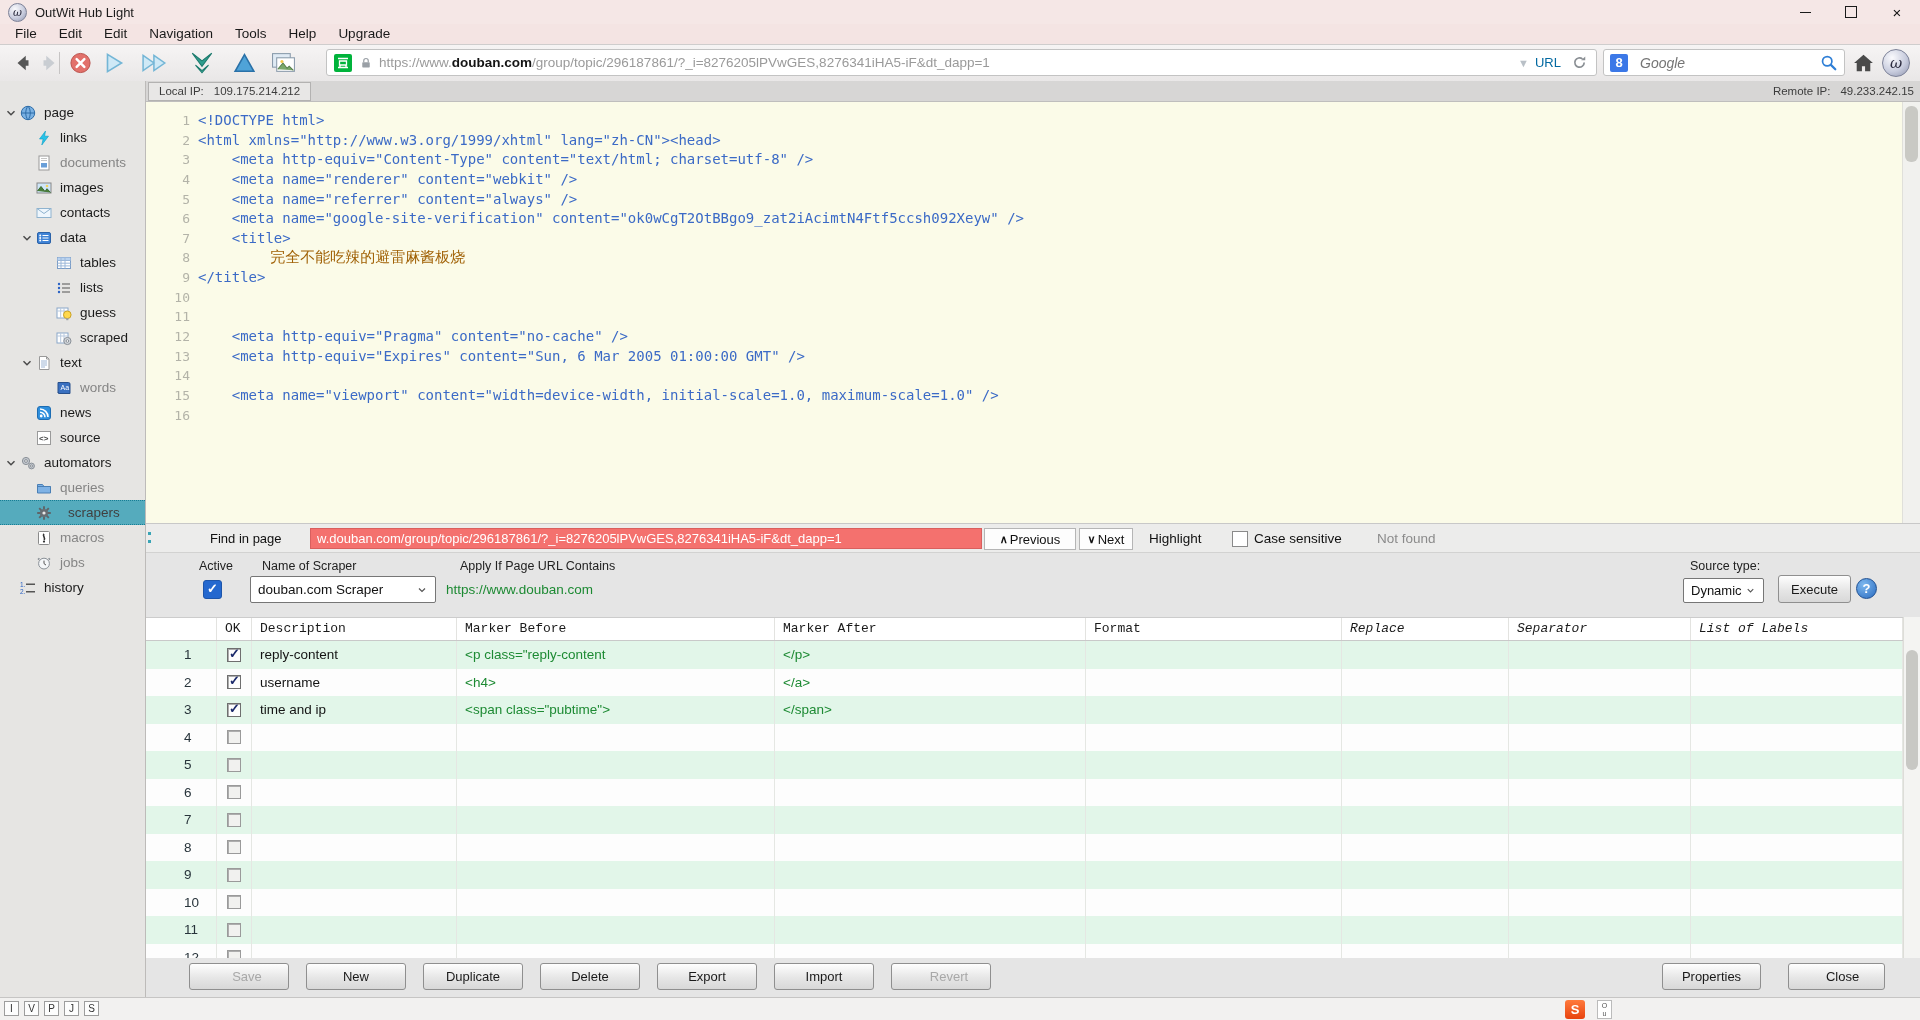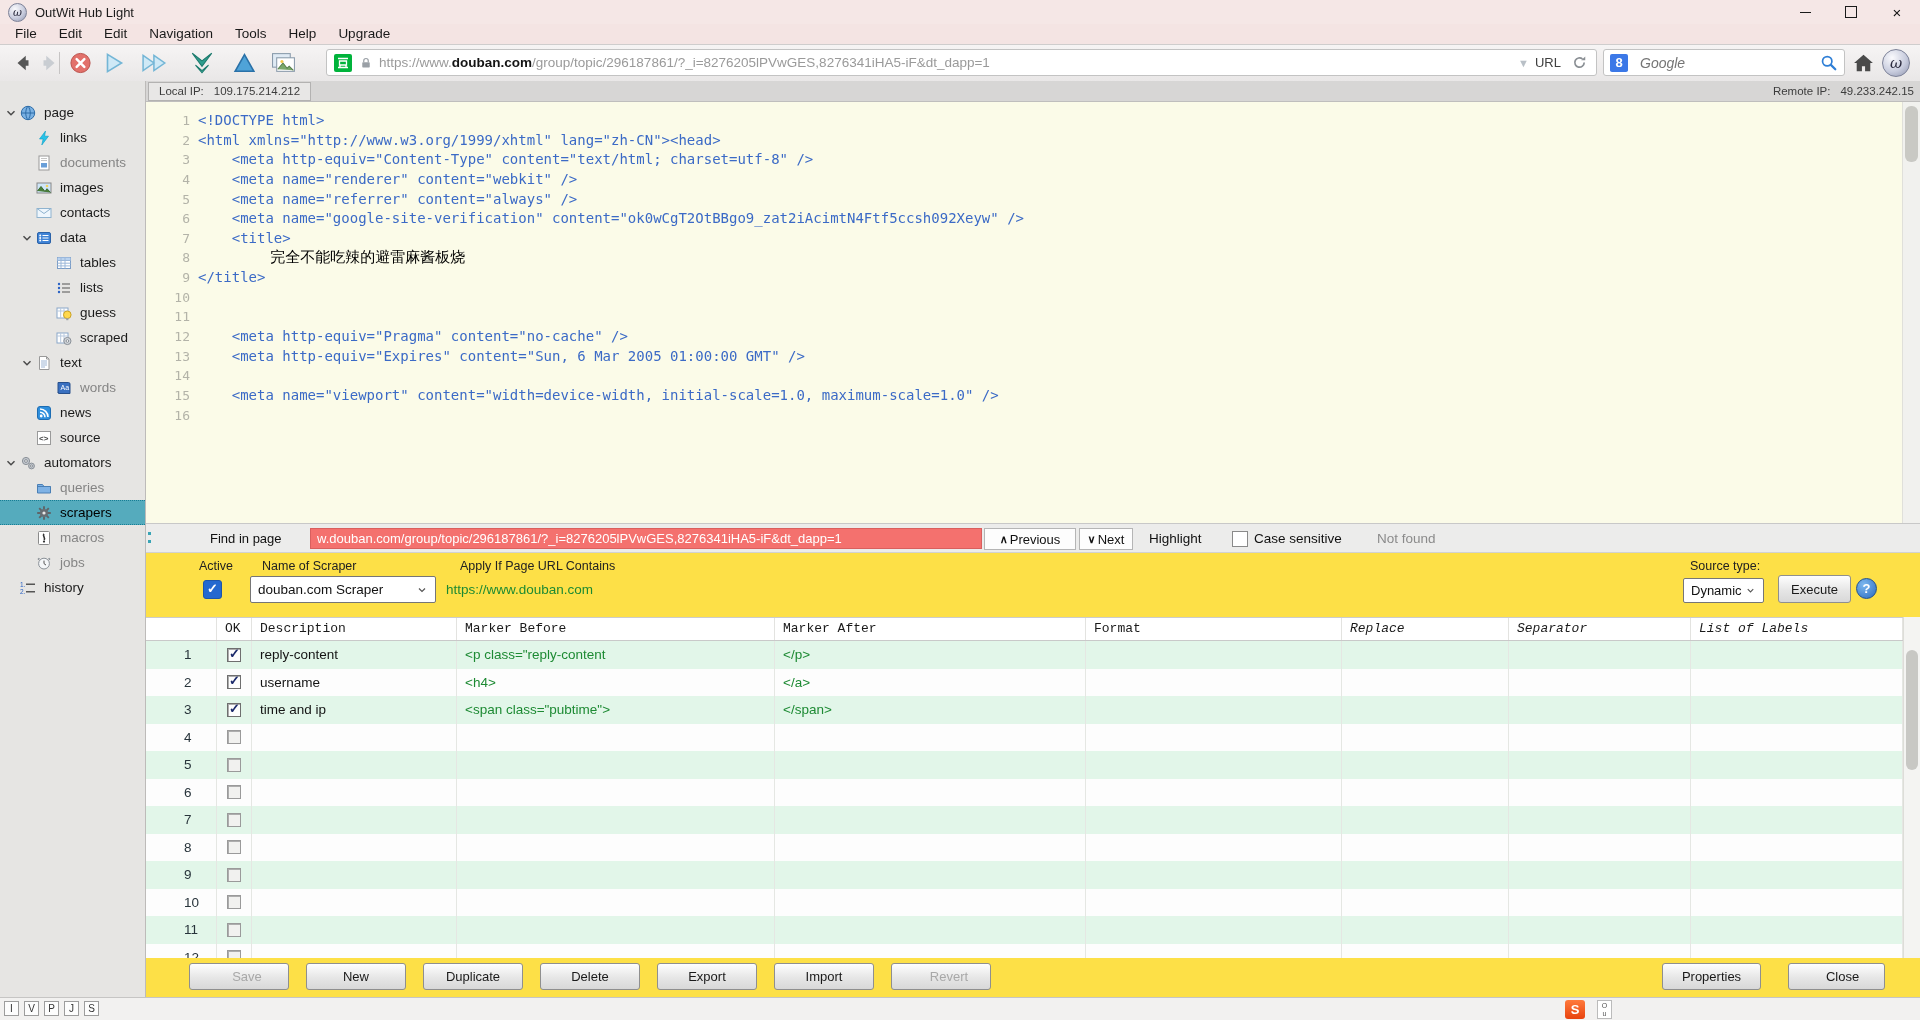--- a/index.html
+++ b/index.html
@@ -31,21 +31,21 @@
   .tbico{position:absolute;top:50%;transform:translateY(-50%);display:flex;}
   #tb-sep{left:59px;top:7px;width:1px;height:22px;background:#c6c4c4;position:absolute;}
   #urlbox{left:326px;top:4px;width:1271px;height:27px;background:#fff;border:1px solid #c3c3c3;
     border-radius:3px;display:flex;align-items:center;box-sizing:border-box;}
   #url-favicon{margin-left:7px;display:flex;}
   #url-lock{margin-left:8px;display:flex;}
   #url-text{margin-left:7px;font-size:13.5px;white-space:nowrap;overflow:hidden;flex:1;}
   #url-text .dimtxt{color:#9a9a9a;}
   #url-text .domain{color:#141414;font-weight:bold;}
   #url-dd{color:#b9c0c7;font-size:11px;margin-right:6px;}
-  #url-label{color:#404040;font-size:13px;margin-right:10px;}
+  #url-label{color:#0369a1;font-size:13px;margin-right:10px;}
   #url-refresh{margin-right:8px;display:flex;}
   #googlebox{left:1603px;top:4px;width:242px;height:27px;background:#fff;border:1px solid #c3c3c3;
     border-radius:3px;display:flex;align-items:center;box-sizing:border-box;}
   #g-logo{width:18px;height:18px;margin-left:6px;background:#3b78e7;border-radius:2px;color:#fff;
     font-size:13px;font-weight:bold;display:flex;align-items:center;justify-content:center;}
   #g-input{border:0;outline:0;flex:1;margin-left:10px;font-size:14px;font-style:italic;color:#777;
     font-family:"Liberation Sans",sans-serif;background:transparent;min-width:0;}
   #g-mag{margin-right:7px;display:flex;}
 
   
@@ -64,30 +64,30 @@
   .tree-row{height:25px;display:flex;align-items:center;font-size:13.5px;color:#1b1b1b;box-sizing:border-box;}
   .lvl0{padding-left:4px;}
   .lvl1{padding-left:36px;}
   .lvl1.has-exp{padding-left:20px;}
   .lvl2{padding-left:56px;}
   .expander,.expander-space{width:16px;display:inline-flex;align-items:center;flex:none;}
   .ticon{width:17px;height:17px;margin-right:7px;display:inline-flex;flex:none;align-items:center;}
   .tlabel{white-space:nowrap;}
   .dim{color:#858585;}
   .tree-row.sel{background:#55abbd;border-top:1px dotted #177e95;border-bottom:1px dotted #177e95;}
-  .tree-row.sel .tlabel{color:#000000;}
+  .tree-row.sel .tlabel{color:#404040;margin-left:8px;}
 
   
   #source{left:146px;top:102px;width:1774px;height:421px;background:#fbfbe8;overflow:hidden;}
   #source-code{padding-top:9px;}
   .srcline{height:19.65px;display:flex;white-space:pre;}
   .lno{width:44px;text-align:right;padding-right:8px;flex:none;color:#b3b3a8;
     font-family:"DejaVu Sans Mono",monospace;font-size:13px;line-height:19.65px;}
   .lcode{font-family:"DejaVu Sans Mono",monospace;font-size:14px;line-height:19.65px;color:#3b6ac6;}
-  .lcode.cjk{color:#000000;font-size:15px;}
+  .lcode.cjk{color:#a16207;font-size:15px;}
   #src-scroll{left:1756px;top:0;width:18px;height:421px;background:#f1f1ee;border-left:1px solid #e0e0da;}
   #src-thumb{left:2px;top:4px;width:13px;height:56px;background:#c9c9c4;border-radius:6px;}
 
   
   #findbar{left:146px;top:523px;width:1774px;height:30px;background:#ececeb;border-top:1px solid #c8c8c8;
     border-bottom:1px solid #d2d2d1;box-sizing:border-box;}
   #find-label{left:64px;top:7px;font-size:13px;color:#111;}
   #find-input{left:164px;top:4px;width:672px;height:21px;background:#f4716e;border:1px solid #d95f5e;
     color:#fff;font-size:13px;font-family:"Liberation Sans",sans-serif;padding:0 6px;box-sizing:border-box;outline:0;}
   .findbtn{position:absolute;top:4px;height:22px;background:#fdfdfd;border:1px solid #b5b5b5;
@@ -95,21 +95,21 @@
   .findbtn .caret{font-weight:bold;margin-right:2px;font-size:11px;}
   #find-prev{left:838px;width:92px;}
   #find-next{left:933px;width:54px;}
   #find-highlight{left:1003px;top:7px;font-size:13.5px;color:#111;}
   #find-case-cb{left:1086px;top:7px;width:14px;height:14px;background:#fff;border:1px solid #8a8a8a;}
   #find-case{left:1108px;top:7px;font-size:13.5px;color:#111;}
   #find-status{left:1231px;top:7px;font-size:13.5px;color:#8b8b8b;}
   .split-dot{position:absolute;left:2px;width:3px;height:3px;background:#39a4b5;}
 
   
-  #scraper{left:146px;top:553px;width:1774px;height:444px;background:#fde047;overflow:hidden;}
+  #scraper{left:146px;top:553px;width:1774px;height:444px;background:#e5e5e5;overflow:hidden;}
   .hdrlabel{position:absolute;top:6px;font-size:12.5px;color:#222;}
   #lbl-active{left:53px;} #lbl-name{left:116px;} #lbl-apply{left:314px;} #lbl-srctype{left:1544px;}
   .cbblue{left:57px;top:27px;width:17px;height:17px;background:#2468cf;border:1px solid #1d55aa;
     border-radius:3px;position:absolute;}
   .cbblue::after{content:"✓";color:#fff;font-size:13px;font-weight:bold;position:absolute;left:3px;top:0px;}
   .sel-box{position:absolute;border:1px solid #767676;border-radius:2px;background:#fff;display:flex;
     align-items:center;justify-content:space-between;font-size:13.5px;color:#111;padding:0 7px;box-sizing:border-box;}
   #scraper-name{left:104px;top:23px;width:186px;height:27px;}
   #apply-value{position:absolute;left:300px;top:29px;font-size:13.5px;color:#1d8a33;}
   #srctype-select{left:1537px;top:25px;width:81px;height:25px;font-size:13px;}

